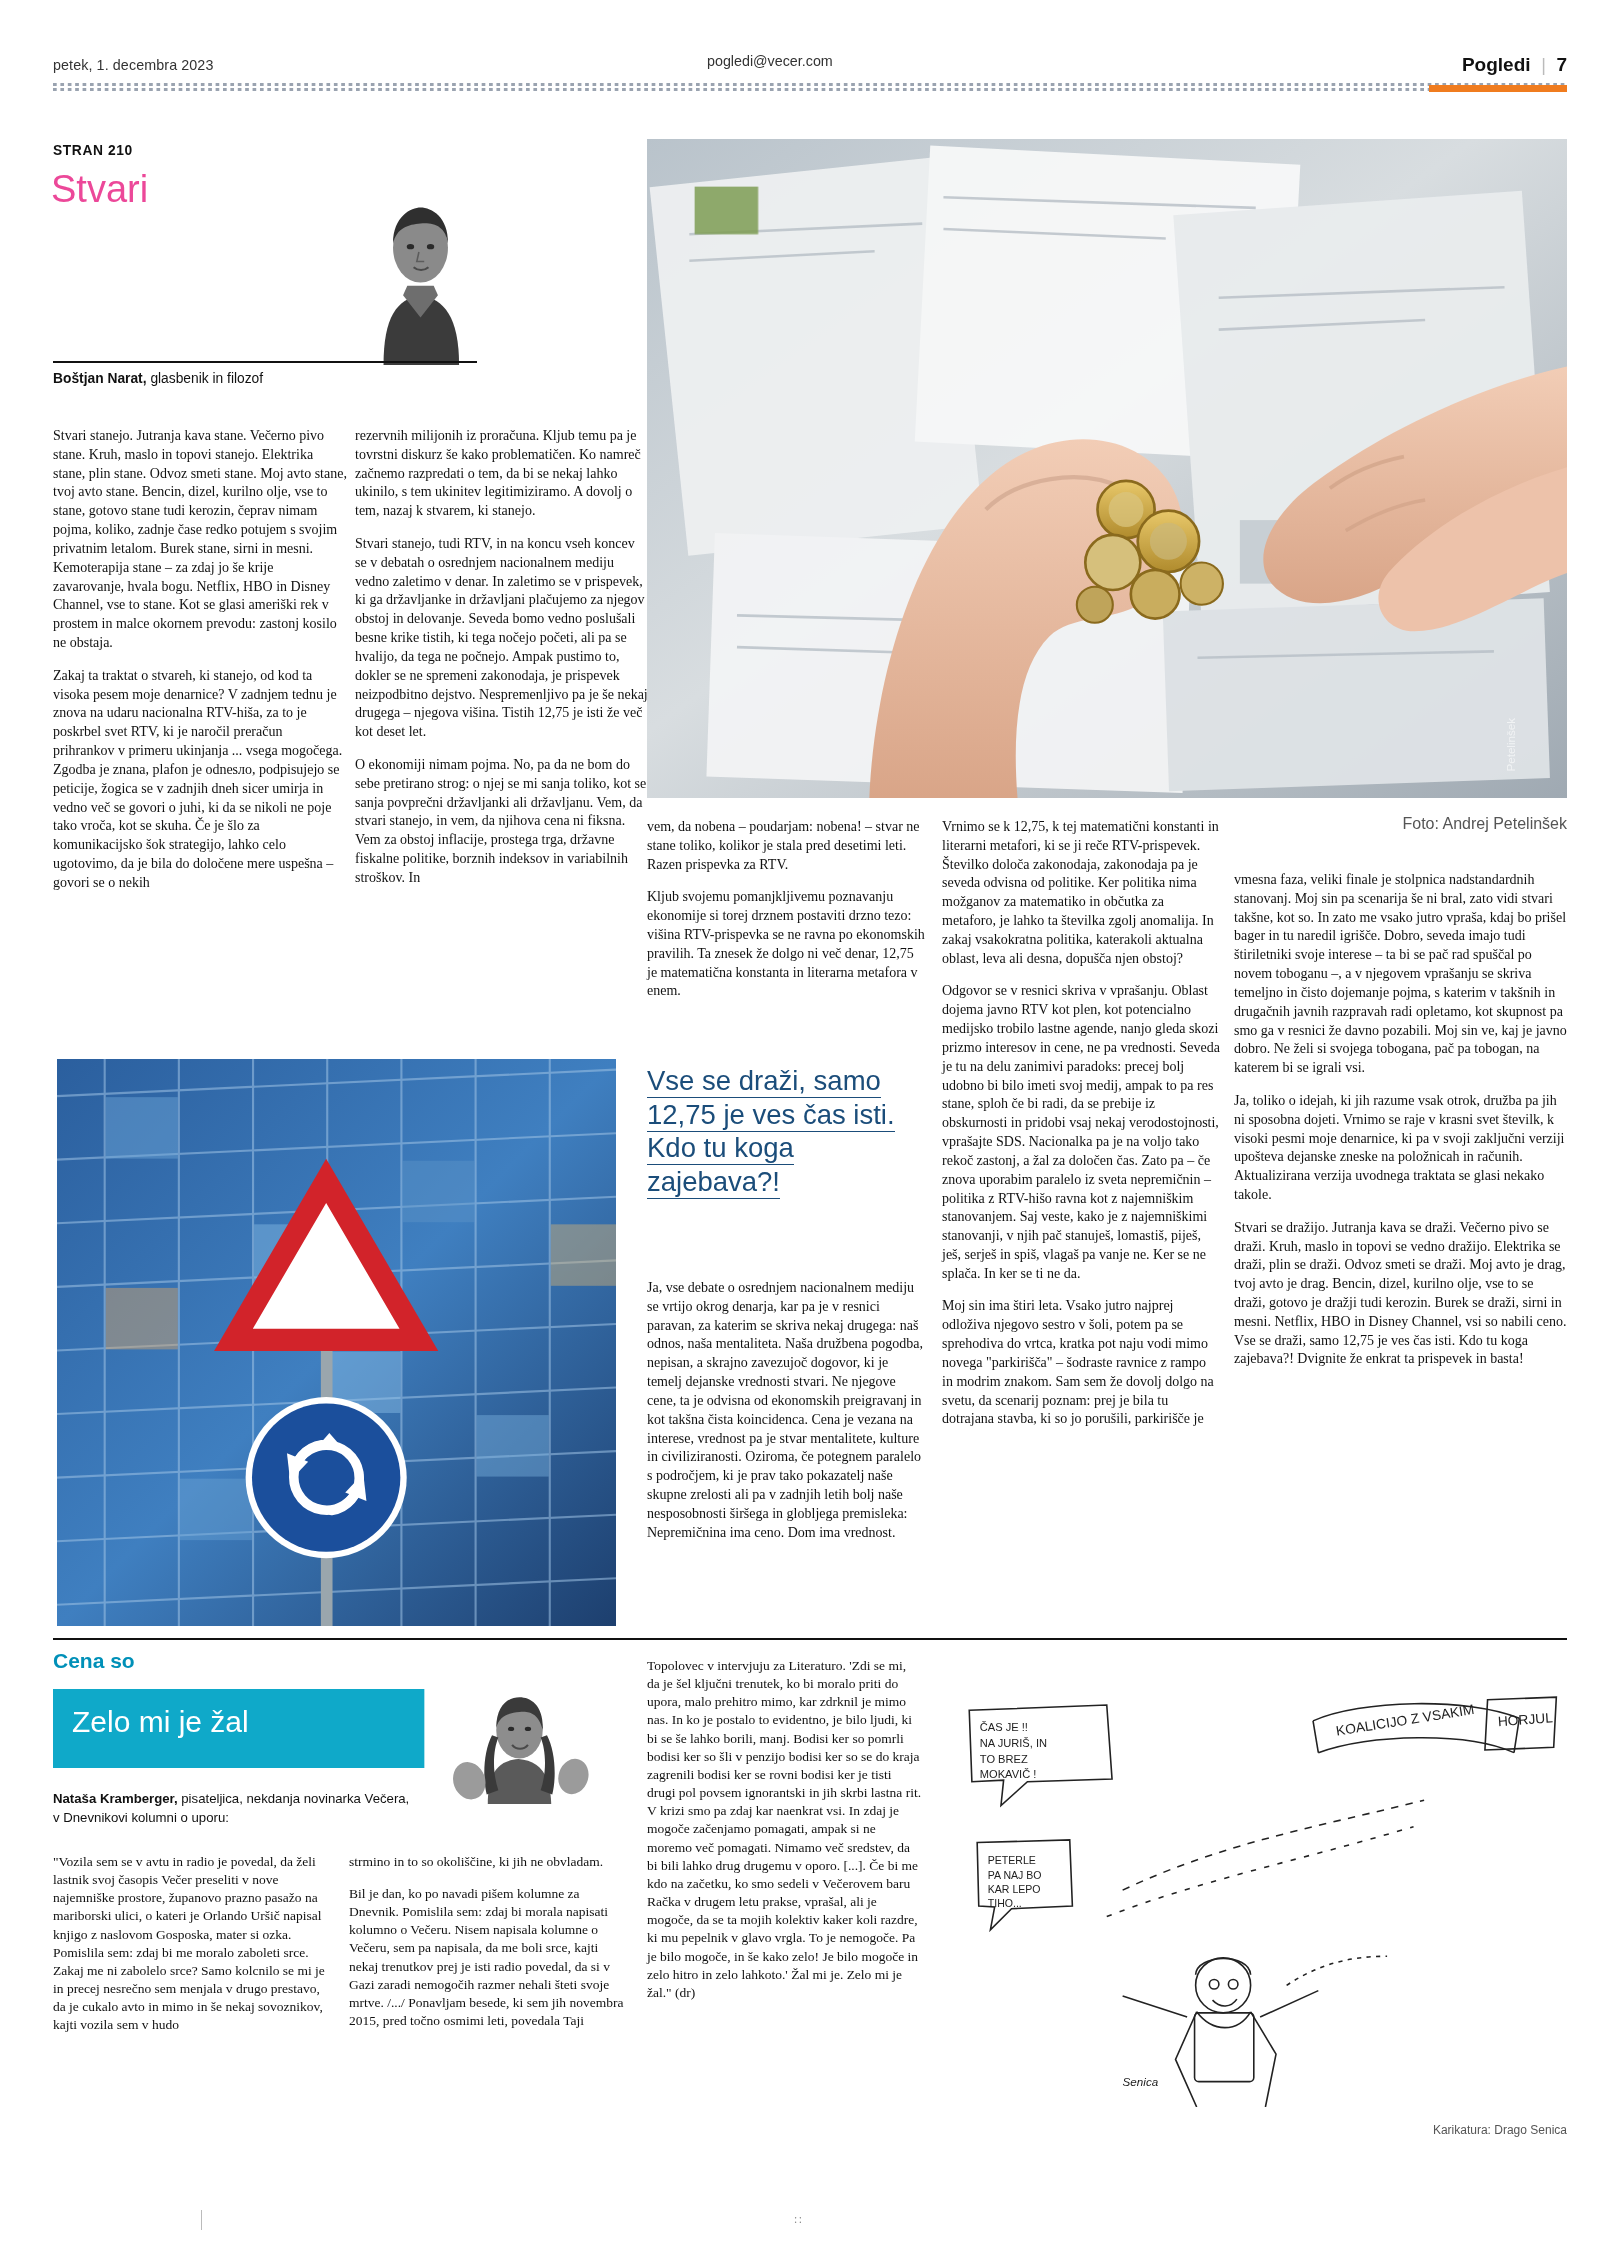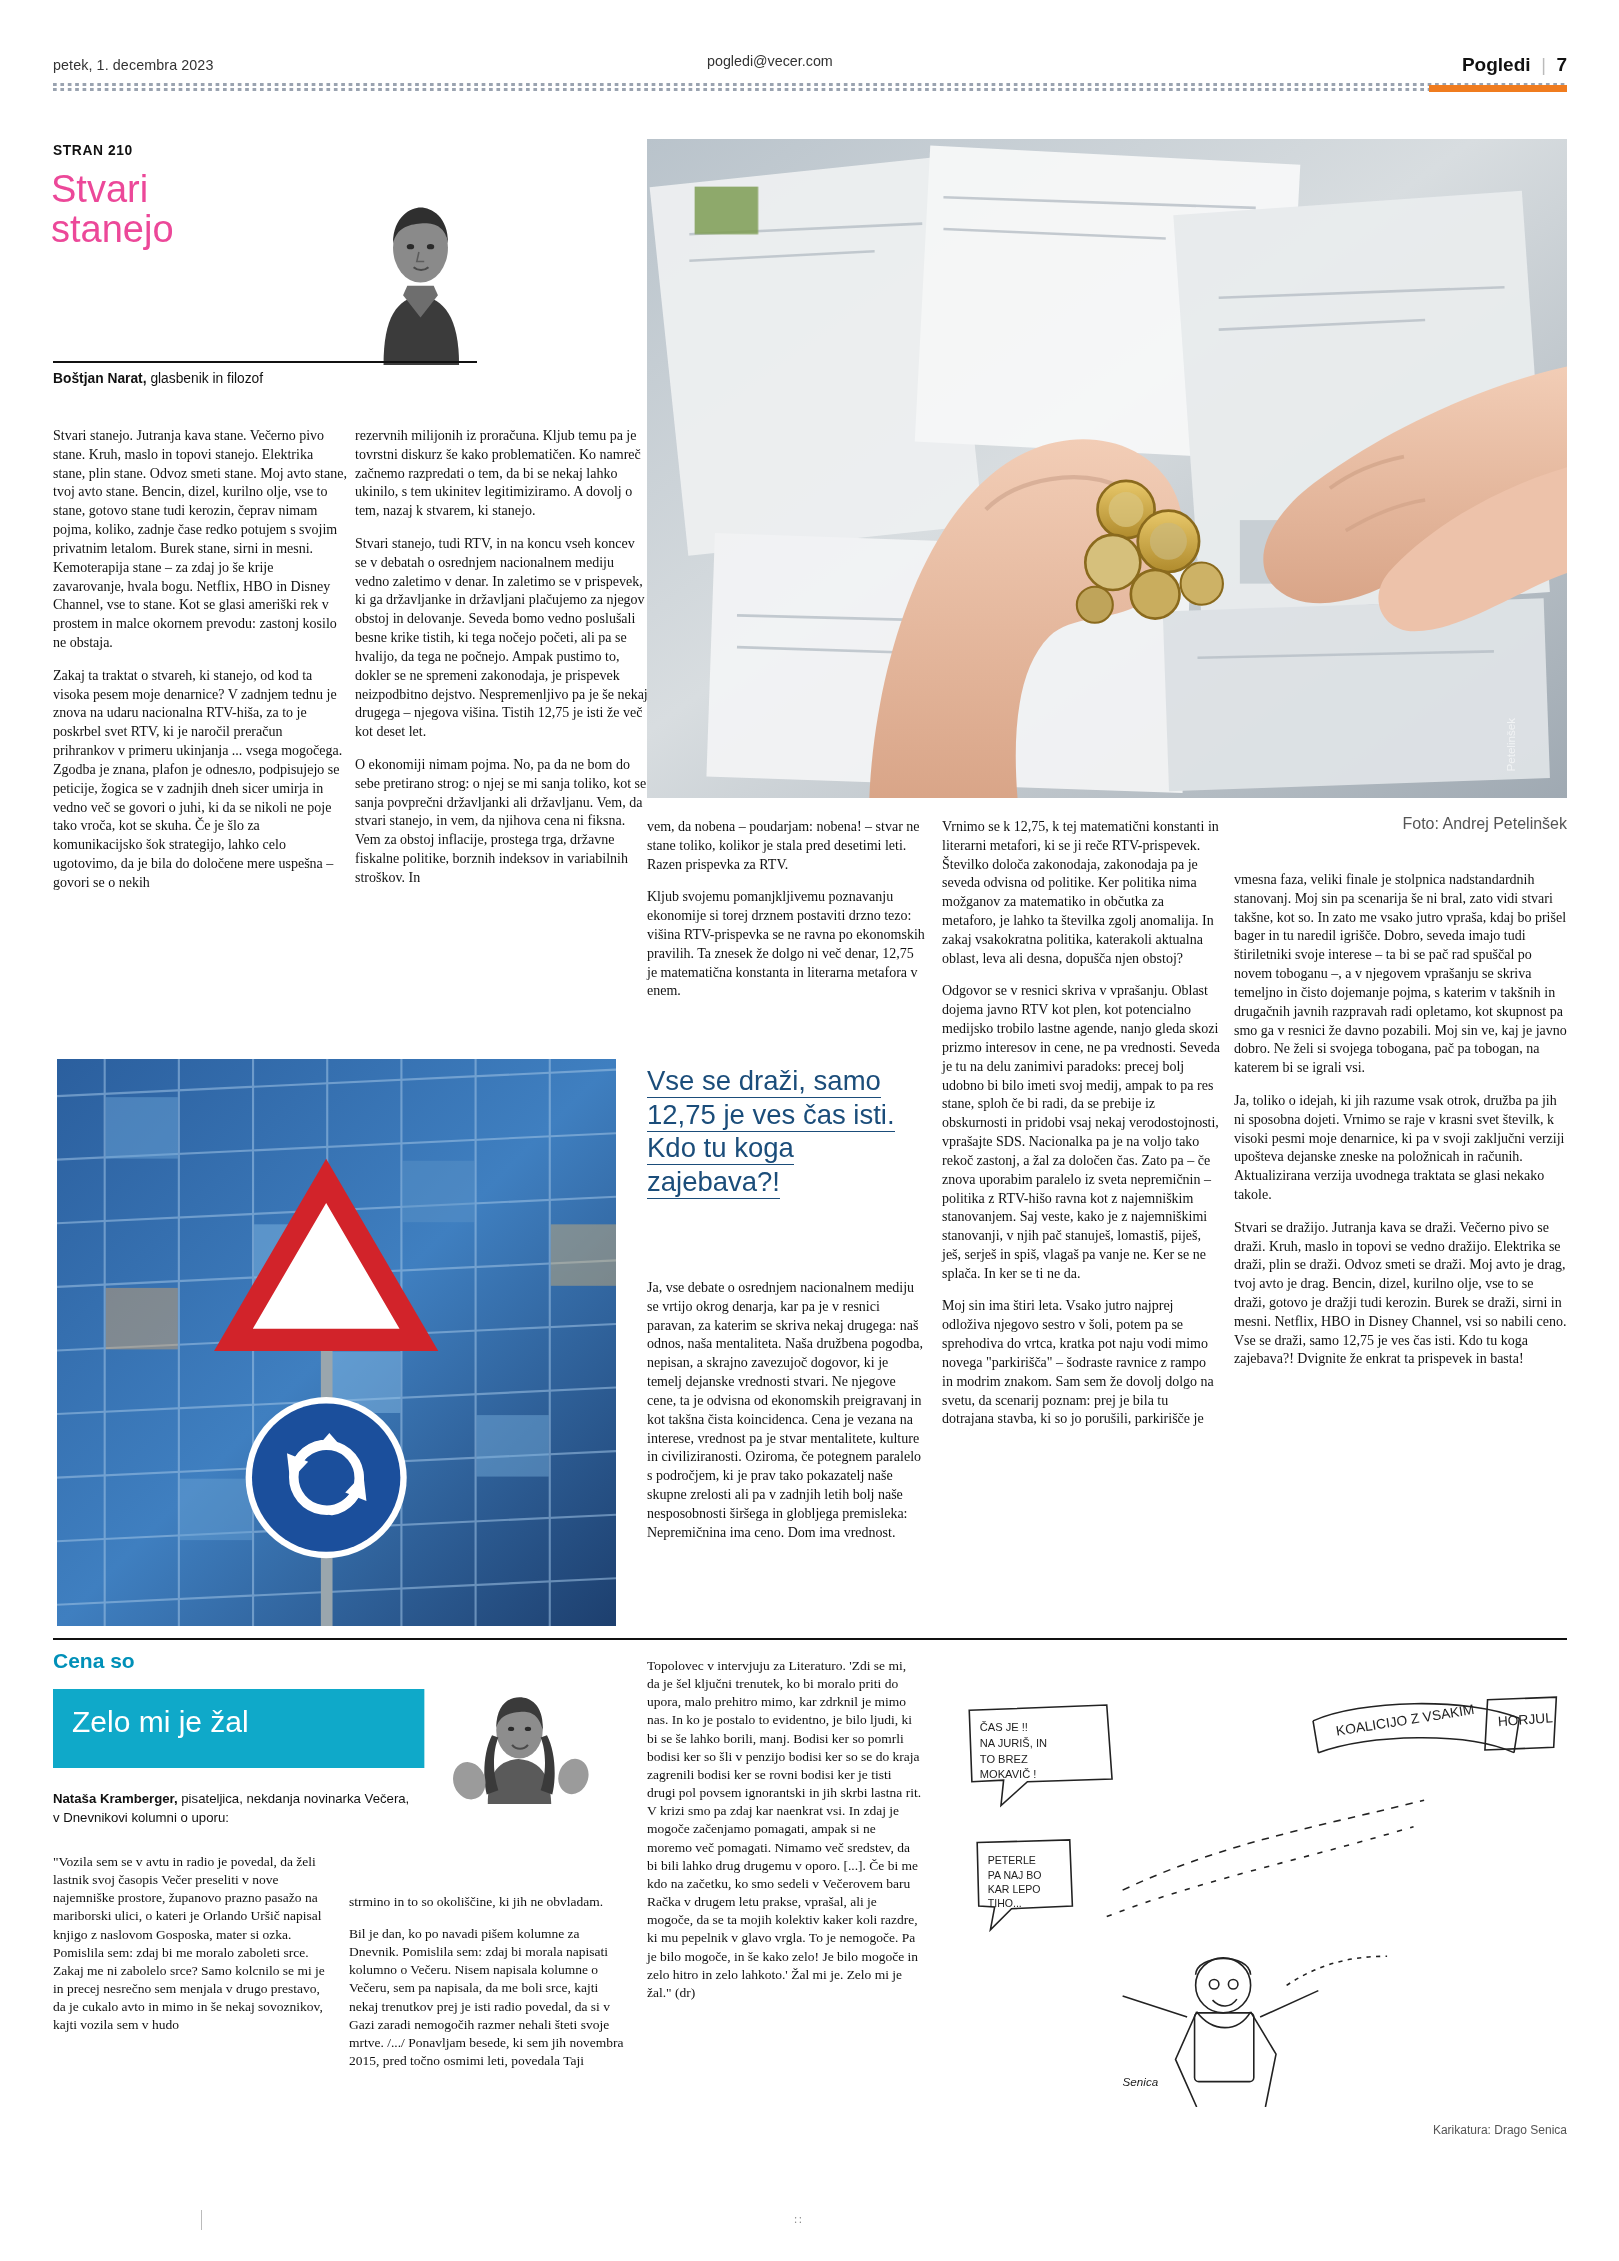--- a/index.html
+++ b/index.html
@@ -150,21 +150,21 @@
   .portrait2 {
     position: absolute; left: 424px; top: 1656px; width: 191px; height: 148px; overflow: hidden;
   }
   .byline2 {
     position: absolute; left: 53px; top: 1790px; width: 476px;
     font-family: "Liberation Sans", sans-serif; font-size: 13.2px; line-height: 1.42; color: #111;
   }
   .byline2 b { font-weight: bold; }
 
   #col6 { left: 53px; top: 1853px; width: 275px; font-size: 13.5px; }
-  #col7 { left: 349px; top: 1853px; width: 275px; font-size: 13.5px; margin-top: 40px; }
+  #col7 { left: 349px; top: 1853px; width: 275px; font-size: 13.5px; }
   #col8 { left: 647px; top: 1657px; width: 275px; font-size: 13.5px; }
 
   .cartoon {
     position: absolute; left: 948px; top: 1668px; width: 619px; height: 439px;
     overflow: hidden; background: #ffffff;
   }
   .cartoon-credit {
     position: absolute; left: 1271px; top: 2123px; width: 296px;
     font-family: "Liberation Sans", sans-serif; font-size: 12px; color: #555; text-align: right;
   }
@@ -189,21 +189,20 @@
       <span class="sep">|</span>
       <span class="pageno">7</span>
     </div>
   </div>
   <div class="dotrule"></div>
   <div class="orangebar"></div>
 
   <div class="kicker">STRAN 210</div>
   <div class="headline">
     <div>Stvari</div>
-    <div>stanejo</div>
   </div>
 
   <div class="portrait">
     <svg width="111" height="206" viewBox="0 0 210 390">
       <rect x="0" y="0" width="210" height="390" fill="#ffffff"></rect>
       <g>
         <path d="M35 390 C35 300 60 265 105 258 C150 265 178 300 178 390 Z" fill="#3b3b3b"></path>
         <path d="M72 258 L105 300 L138 258 L130 240 L80 240 Z" fill="#6e6e6e"></path>
         <ellipse cx="105" cy="168" rx="52" ry="66" fill="#8a8a8a"></ellipse>
         <path d="M53 160 C53 108 88 92 105 92 C126 92 158 110 157 160 C152 126 130 120 105 122 C82 124 60 130 53 160 Z" fill="#2f2f2f"></path>

